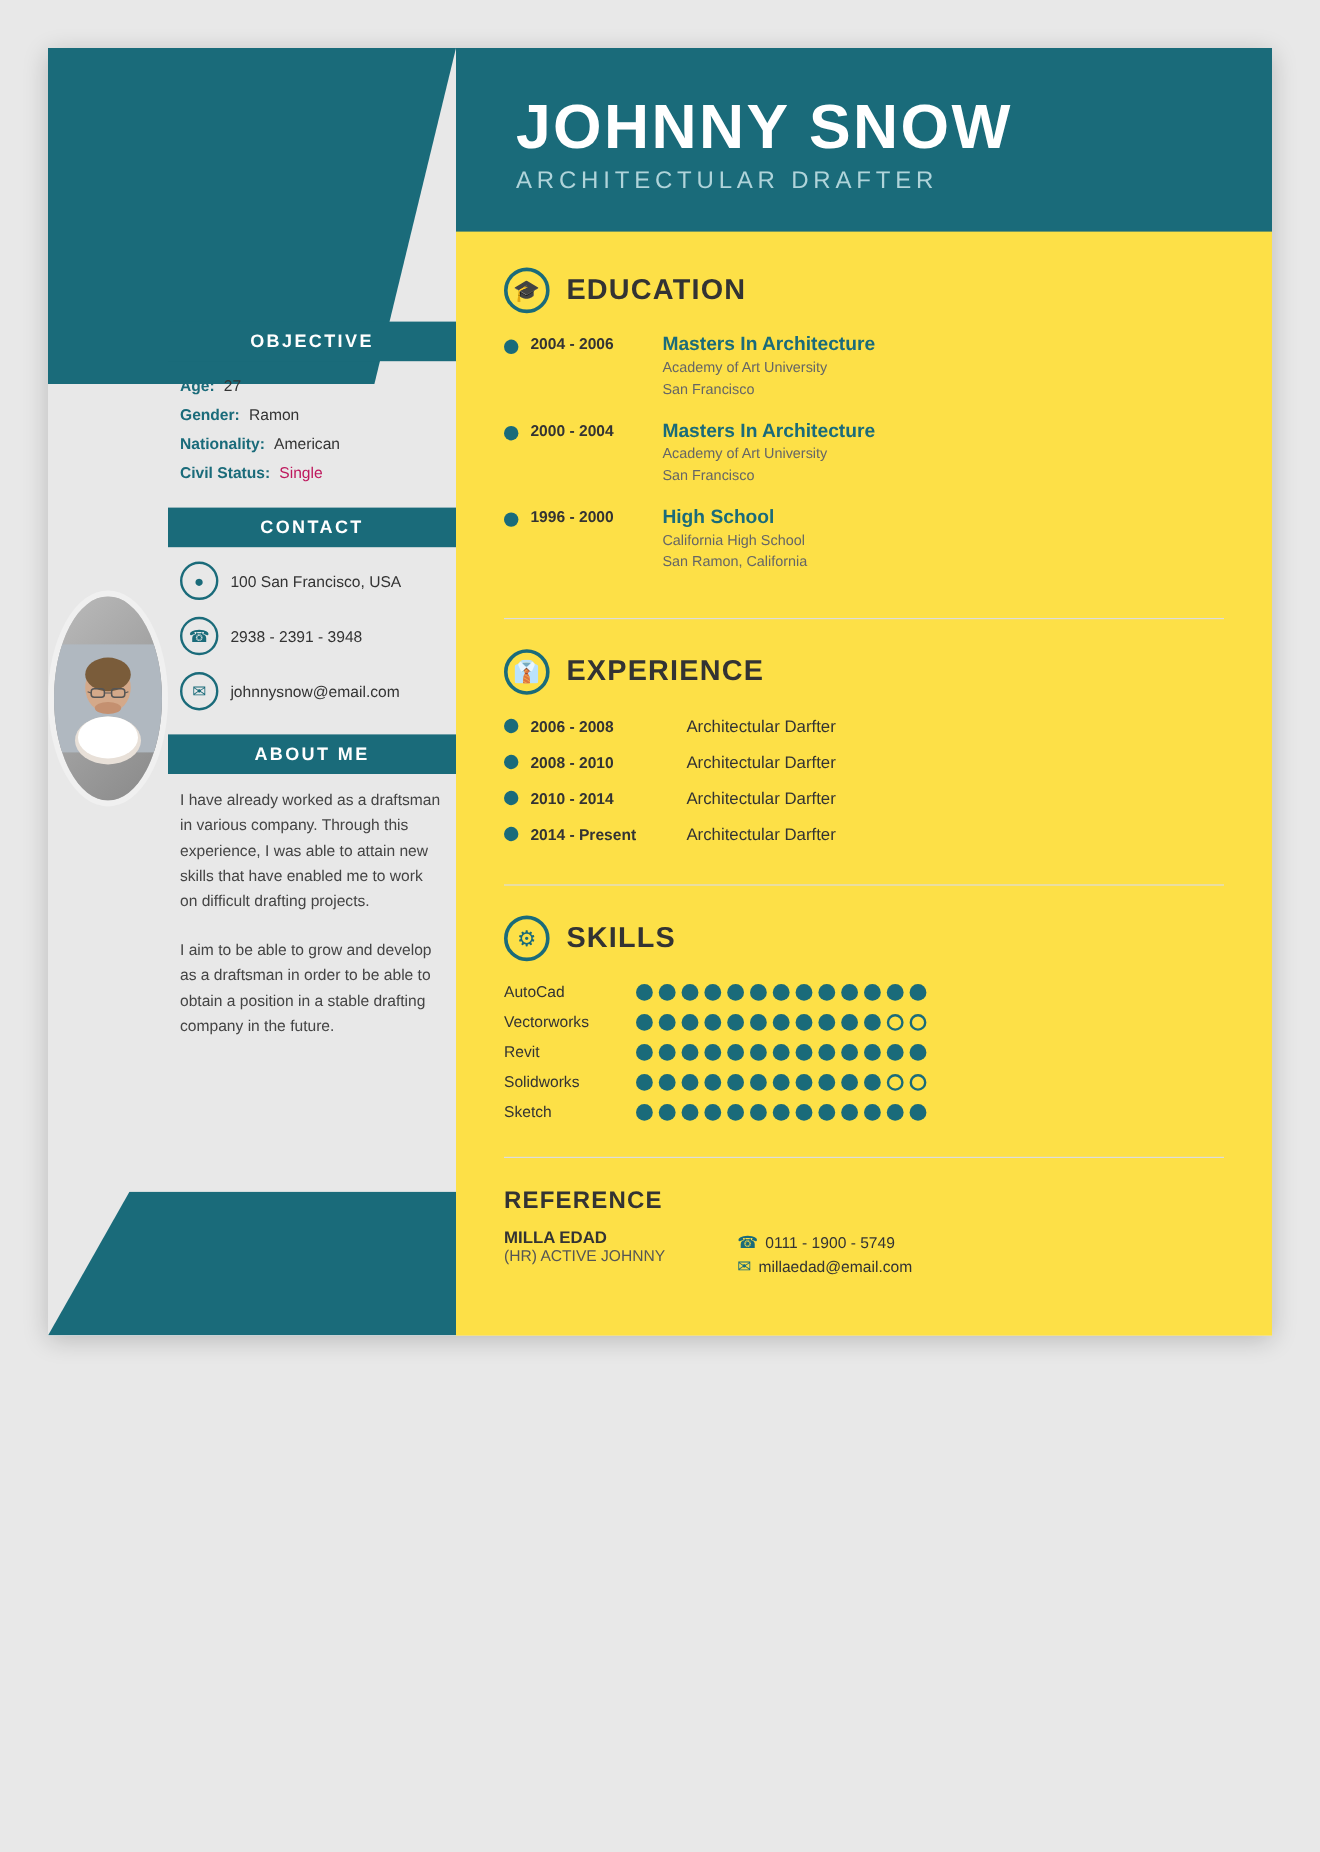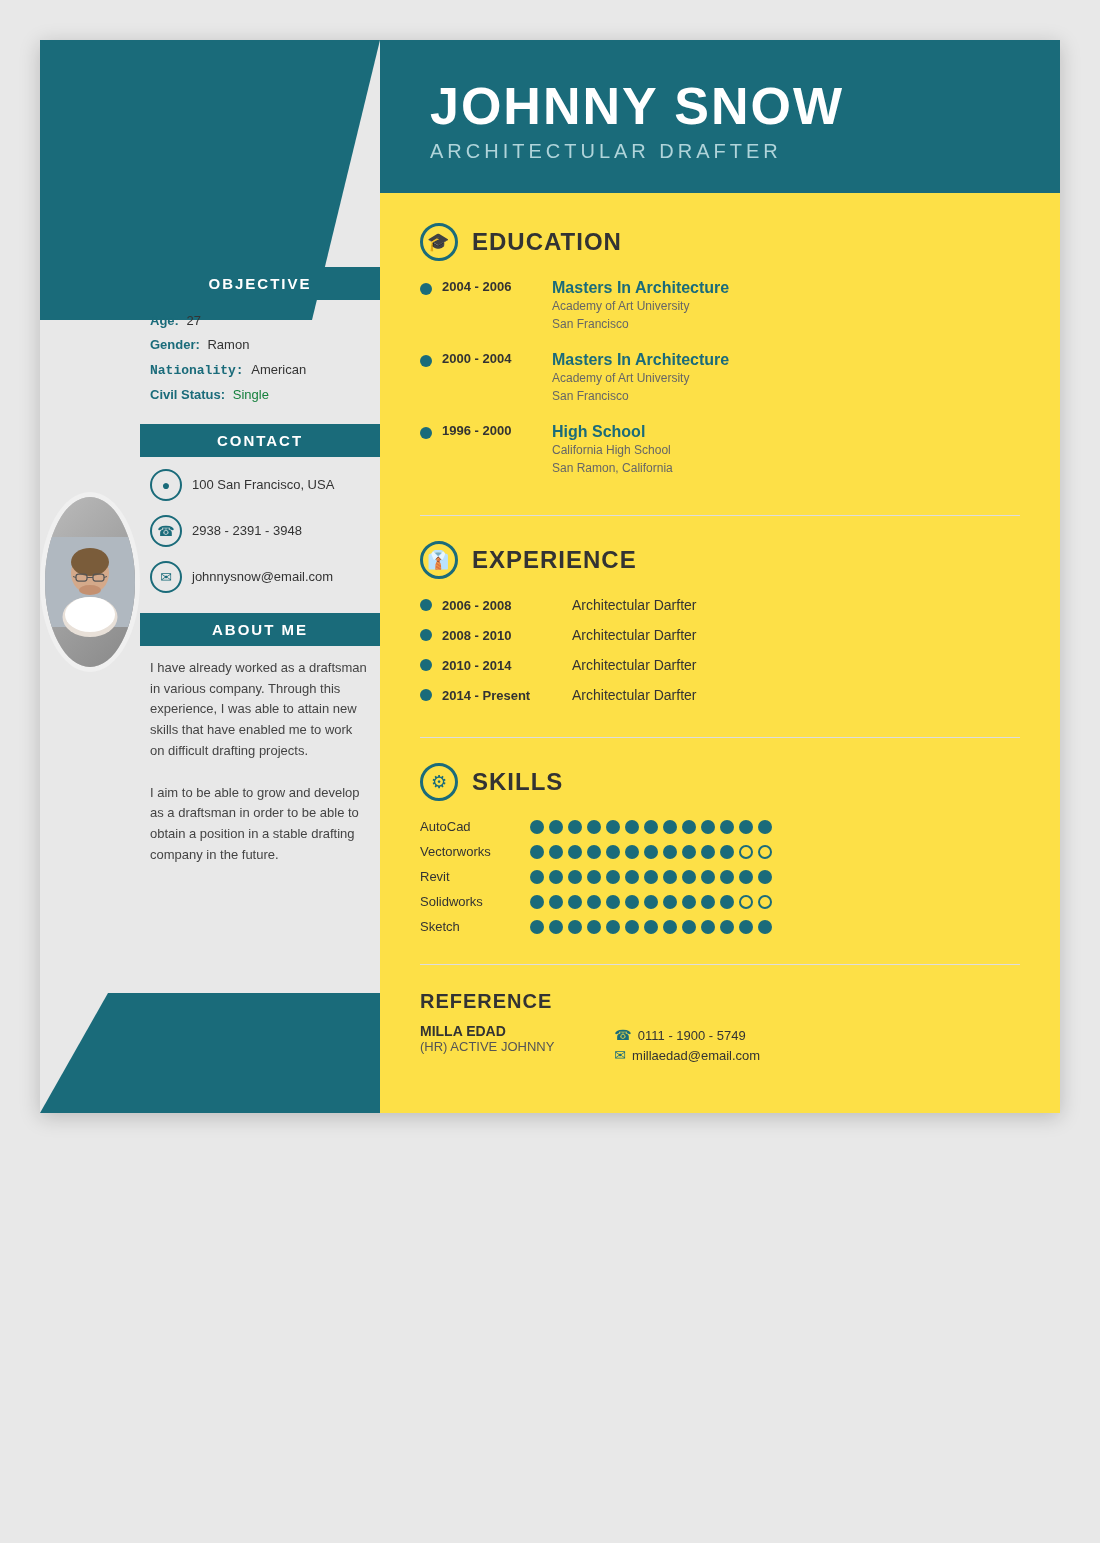--- a/index.html
+++ b/index.html
@@ -335,26 +335,26 @@
       <div class="objective-items">
         <div class="objective-item">
           <span style="color:#1a6b7a;font-weight:bold;">Age:</span>
           <span style="color:#333;margin-left:4px;">27</span>
         </div>
         <div class="objective-item">
           <span style="color:#1a6b7a;font-weight:bold;">Gender:</span>
           <span style="color:#333;margin-left:4px;">Ramon</span>
         </div>
         <div class="objective-item">
-          <span style="color:#1a6b7a;font-weight:bold;font-family:Liberation Mono, monospace;">Nationality:</span>
+          <span style="color:#1a6b7a;font-weight:bold;">Nationality:</span>
           <span style="color:#333;margin-left:4px;">American</span>
         </div>
         <div class="objective-item">
           <span style="color:#1a6b7a;font-weight:bold;">Civil Status:</span>
-          <span style="color:#15803d;margin-left:4px;">Single</span>
+          <span style="color:#be185d;margin-left:4px;">Single</span>
         </div>
       </div>
 
       <div class="section-header">
         <span>CONTACT</span>
       </div>
       <div class="contact-items">
         <div class="contact-row">
           <div class="contact-icon">●</div>
           <span>100 San Francisco, USA</span>

